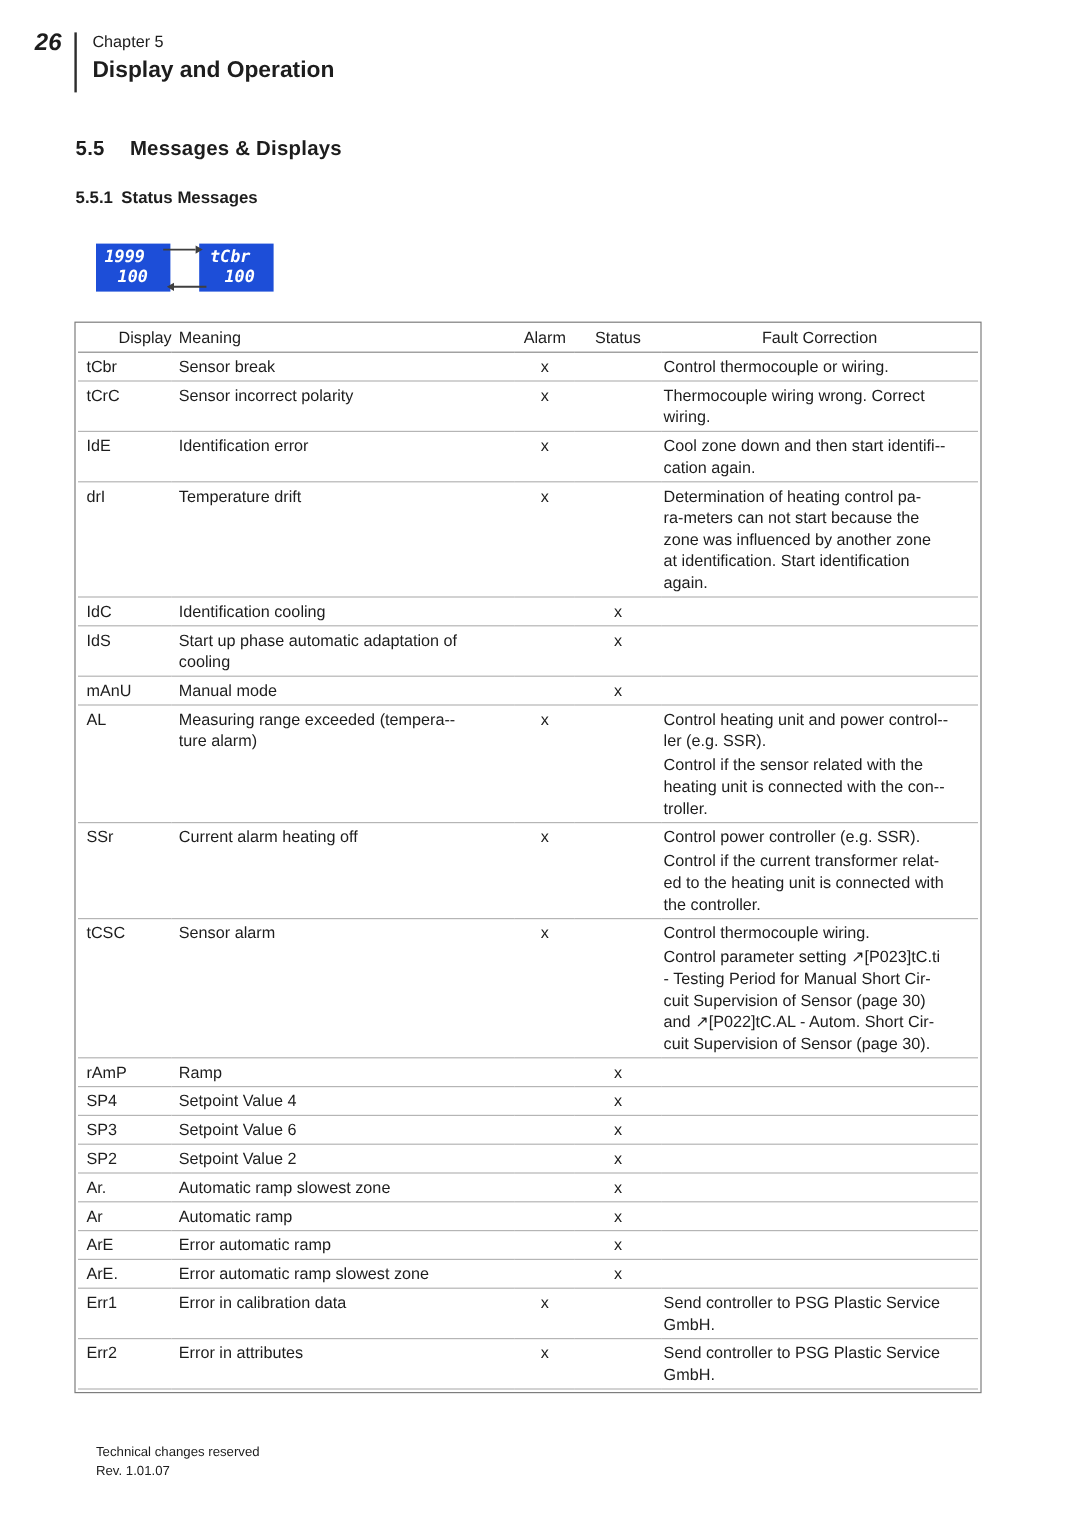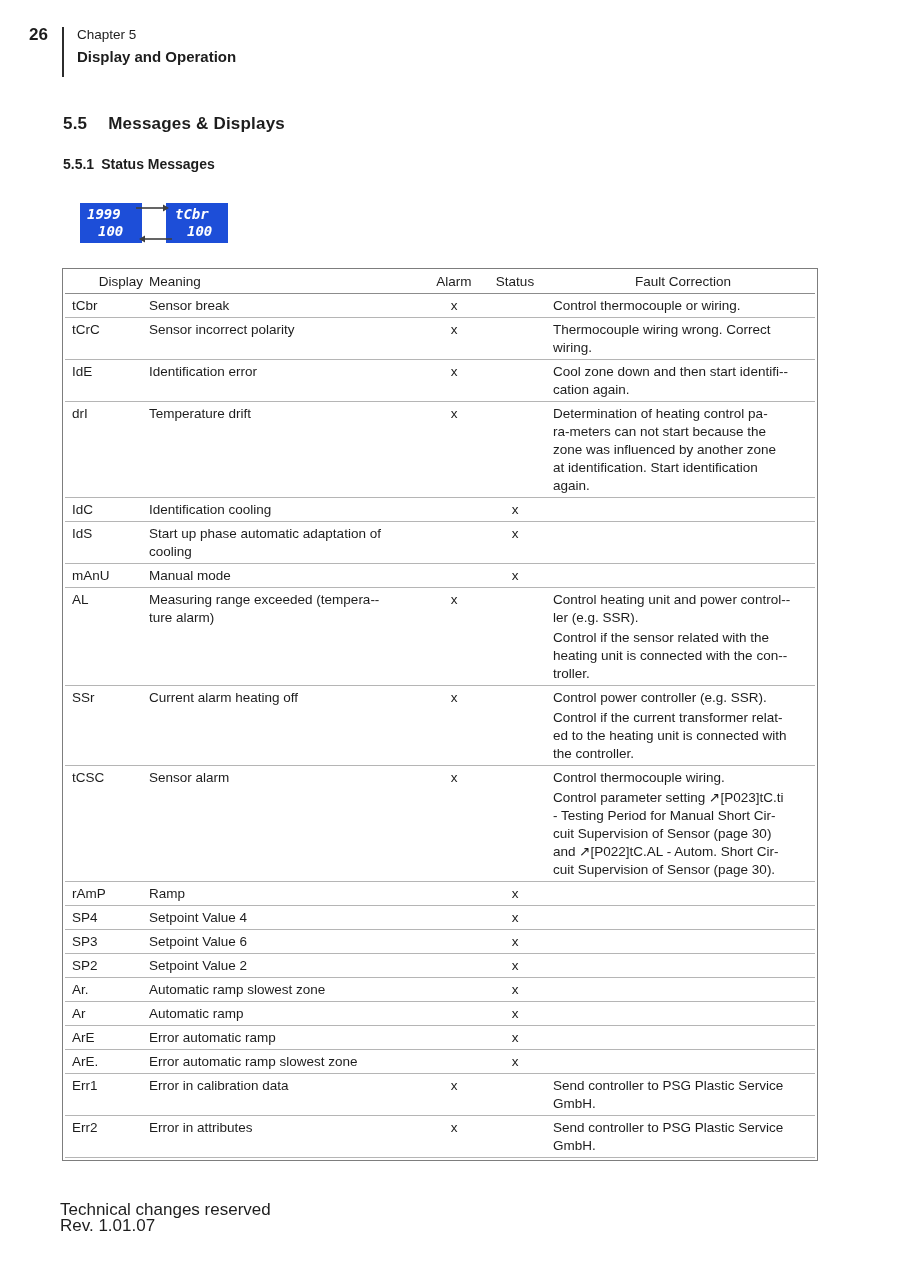--- a/index.html
+++ b/index.html
@@ -1,23 +1,23 @@
 <!DOCTYPE html>
 <html><head>
 <meta charset="utf-8">
 <style>
   html,body{margin:0;padding:0;background:#ffffff;}
   .page{position:relative;width:900px;height:1274px;background:#fff;
         font-family:"Liberation Sans","DejaVu Sans",sans-serif;color:#1d1d1d;overflow:hidden;}
 
   
-  .pagenum{position:absolute;left:29px;top:25px;font-size:17px;font-weight:bold;}
+  .pagenum{position:absolute;left:29px;top:25px;font-size:20px;font-weight:bold;font-style:italic;}
   .chap-rule{position:absolute;left:62px;top:27px;width:2px;height:50px;background:#2c2c2c;}
   .chapter{position:absolute;left:77px;top:27px;font-size:13.5px;}
-  .chapter-sub{position:absolute;left:77px;top:48px;font-size:15px;font-weight:bold;}
+  .chapter-sub{position:absolute;left:77px;top:48px;font-size:19px;font-weight:bold;}
 
   
   .h1{position:absolute;left:63px;top:114px;font-size:17px;font-weight:bold;letter-spacing:.2px;}
   .h1 .num{display:inline-block;margin-right:21px;}
   .h2{position:absolute;left:63px;top:156px;font-size:14px;font-weight:bold;}
   .h2 .num{display:inline-block;margin-right:7px;}
 
   
   .intro{position:absolute;left:296px;top:187px;width:528px;font-size:13.5px;line-height:21px;white-space:pre-line;}
 
@@ -48,21 +48,21 @@
   th.c-fault{text-align:center;}
   td{vertical-align:top;font-size:13.5px;line-height:18px;padding:3px 0 2px;}
   td.c-disp{padding-left:7px;}
   td.c-mean{padding-left:6px;padding-right:8px;white-space:pre-line;}
   td.c-mark{text-align:center;}
   td.c-fault{padding-left:2px;padding-right:5px;}
   .c-fault .para{white-space:pre-line;}
   .c-fault .para + .para{margin-top:2px;}
 
   
-  .footer{position:absolute;left:60px;top:1202px;font-size:17px;line-height:16px;}
+  .footer{position:absolute;left:80px;top:1202px;font-size:11px;line-height:16px;}
 </style>
 </head>
 <body>
 
 <div class="page">
 
   <div class="pagenum">26</div>
   <div class="chap-rule"></div>
   <div class="chapter">Chapter 5</div>
   <div class="chapter-sub">Display and Operation</div>

